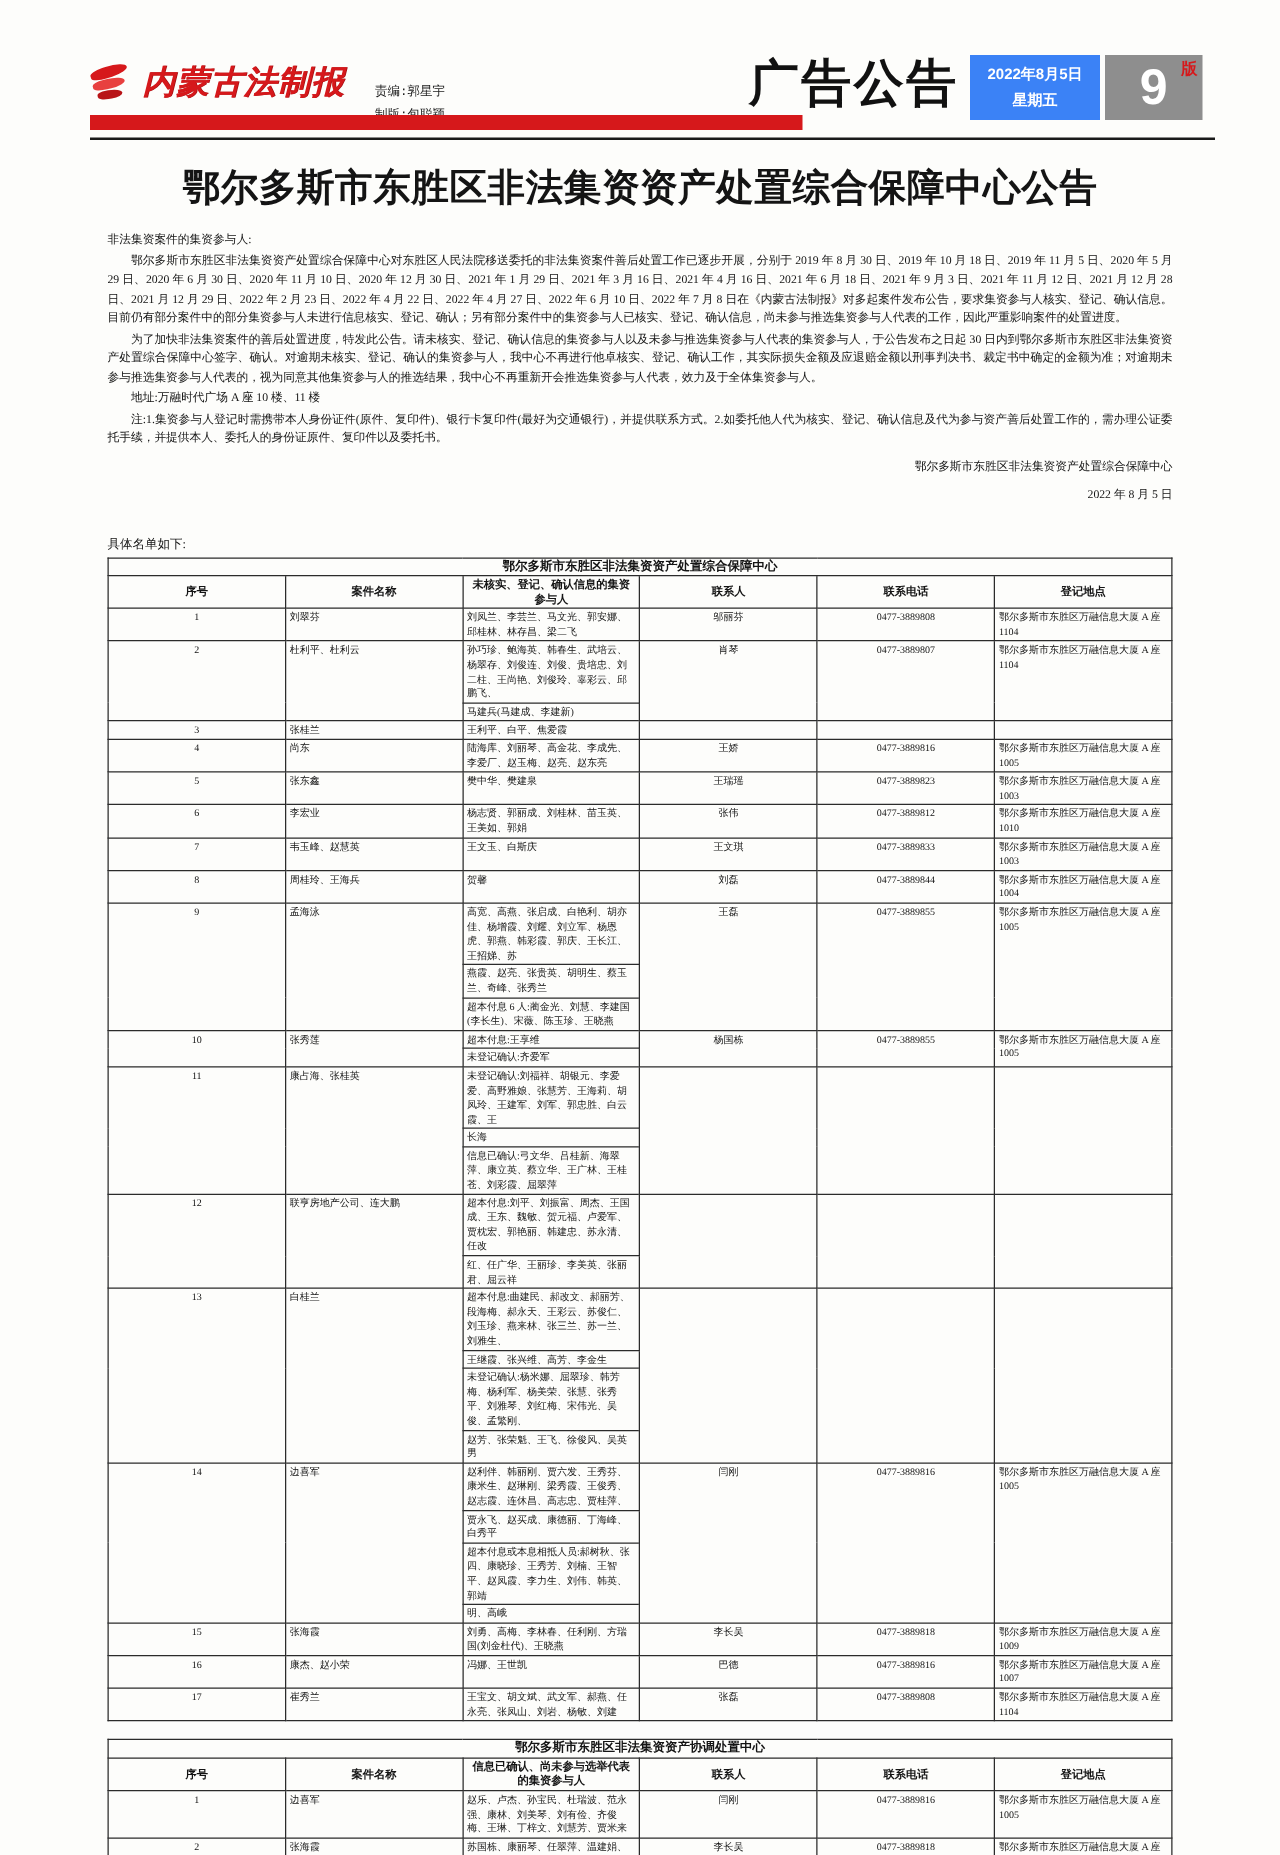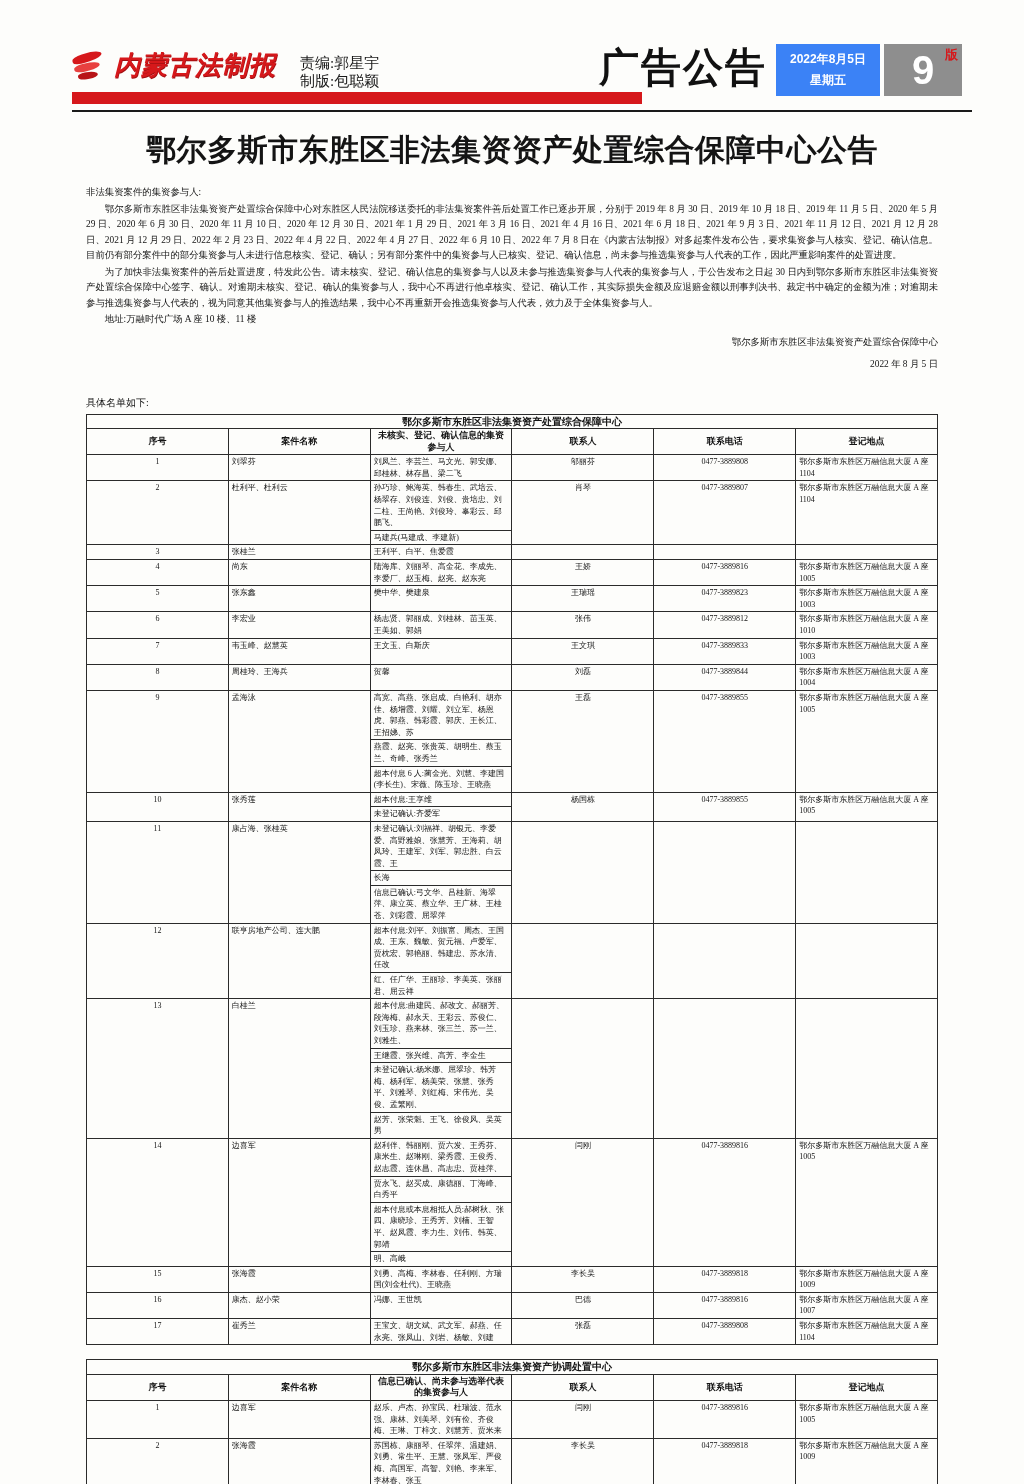--- a/index.html
+++ b/index.html
@@ -21,21 +21,21 @@
   .logo-mark span:nth-child(2){width:26px;height:8px;left:4px;top:14px;transform:rotate(-14deg);background:#e8403f;}
   .logo-mark span:nth-child(3){width:20px;height:7px;left:8px;top:23px;transform:rotate(-10deg);background:#b81417;}
   .paper-name{
     font-family:"Liberation Serif",serif;
     font-size:26px;font-weight:bold;color:#d6181b;
     letter-spacing:1px;font-style:italic;
     text-shadow:0.5px 0.5px 0 #a00f12;
     white-space:nowrap;
     text-align:center;
   }
-  .credits{position:absolute;left:248px;top:12px;font-size:15px;line-height:18px;color:#1a1a1a;font-family:Liberation Serif, serif;}
+  .credits{position:absolute;left:248px;top:24px;font-size:10px;line-height:18px;color:#1a1a1a;font-family:Liberation Mono, monospace;}
   .credits div{white-space:nowrap;}
 
   .redbar{position:absolute;left:20px;right:330px;top:50px;height:12px;background:#d6181b;}
   .blackline{position:absolute;left:20px;right:0;top:68px;height:2px;background:#1a1a1a;}
 
   .adtitle{
     position:absolute;right:205px;top:2px;
     font-family:"Liberation Sans",sans-serif;
     font-size:40px;font-weight:bold;letter-spacing:2px;
     color:#111;line-height:46px;white-space:nowrap;
@@ -113,20 +113,21 @@
       <div class="ban">版</div>
     </div>
   </div>
 
   <div class="article">
     <h1 class="doc-title">鄂尔多斯市东胜区非法集资资产处置综合保障中心公告</h1>
     <p class="para">非法集资案件的集资参与人:</p>
     <p class="para ind">鄂尔多斯市东胜区非法集资资产处置综合保障中心对东胜区人民法院移送委托的非法集资案件善后处置工作已逐步开展，分别于 2019 年 8 月 30 日、2019 年 10 月 18 日、2019 年 11 月 5 日、2020 年 5 月 29 日、2020 年 6 月 30 日、2020 年 11 月 10 日、2020 年 12 月 30 日、2021 年 1 月 29 日、2021 年 3 月 16 日、2021 年 4 月 16 日、2021 年 6 月 18 日、2021 年 9 月 3 日、2021 年 11 月 12 日、2021 月 12 月 28 日、2021 月 12 月 29 日、2022 年 2 月 23 日、2022 年 4 月 22 日、2022 年 4 月 27 日、2022 年 6 月 10 日、2022 年 7 月 8 日在《内蒙古法制报》对多起案件发布公告，要求集资参与人核实、登记、确认信息。目前仍有部分案件中的部分集资参与人未进行信息核实、登记、确认；另有部分案件中的集资参与人已核实、登记、确认信息，尚未参与推选集资参与人代表的工作，因此严重影响案件的处置进度。</p>
     <p class="para ind">为了加快非法集资案件的善后处置进度，特发此公告。请未核实、登记、确认信息的集资参与人以及未参与推选集资参与人代表的集资参与人，于公告发布之日起 30 日内到鄂尔多斯市东胜区非法集资资产处置综合保障中心签字、确认。对逾期未核实、登记、确认的集资参与人，我中心不再进行他卓核实、登记、确认工作，其实际损失金额及应退赔金额以刑事判决书、裁定书中确定的金额为准；对逾期未参与推选集资参与人代表的，视为同意其他集资参与人的推选结果，我中心不再重新开会推选集资参与人代表，效力及于全体集资参与人。</p>
     <p class="para ind">地址:万融时代广场 A 座 10 楼、11 楼</p>
+    <p class="para ind">注:1.集资参与人登记时需携带本人身份证件(原件、复印件)、银行卡复印件(最好为交通银行)，并提供联系方式。2.如委托他人代为核实、登记、确认信息及代为参与资产善后处置工作的，需办理公证委托手续，并提供本人、委托人的身份证原件、复印件以及委托书。</p>
     <div class="sign">鄂尔多斯市东胜区非法集资资产处置综合保障中心</div>
     <div class="sign">2022 年 8 月 5 日</div>
     <div class="subhead">具体名单如下:</div>
 
     <table class="reg">
       <tbody id="tbl1-body">
           <tr>
             <td colspan="6" class="tbl-cap">鄂尔多斯市东胜区非法集资资产处置综合保障中心</td>
           </tr>
           <tr>

